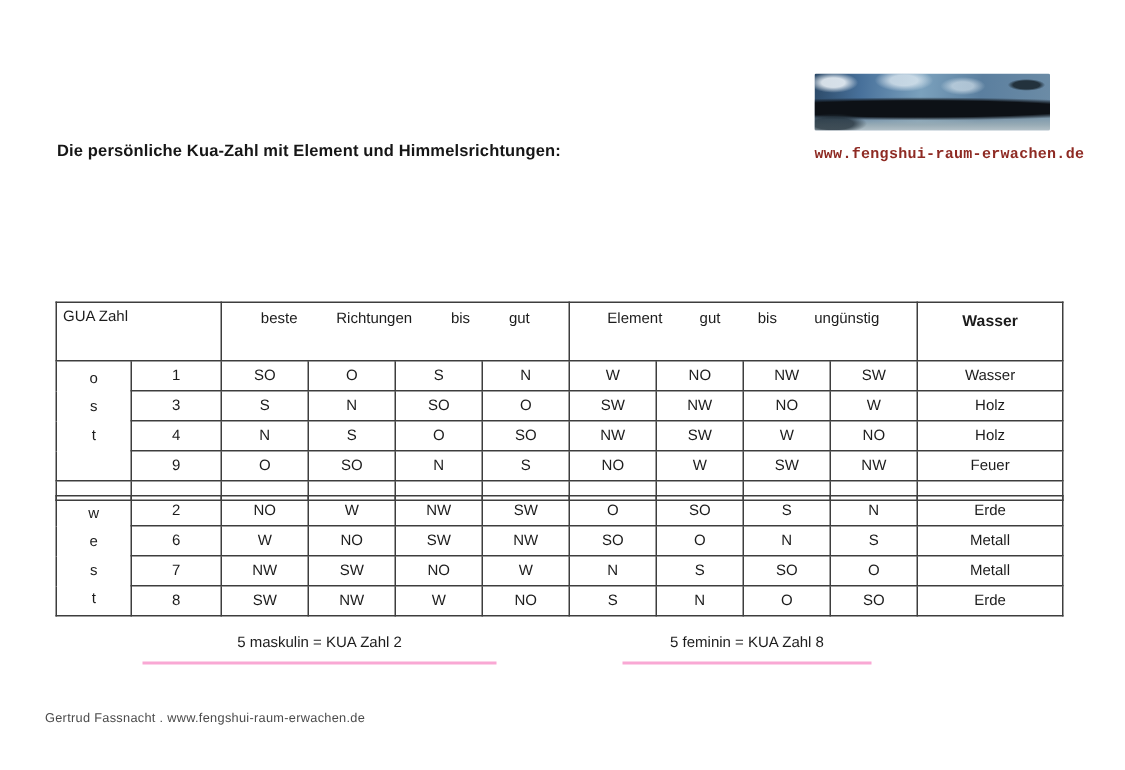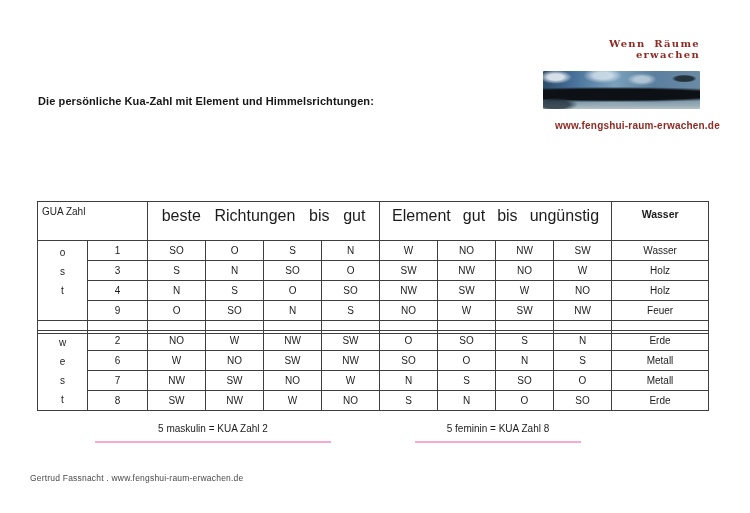--- a/index.html
+++ b/index.html
@@ -28,37 +28,37 @@
       radial-gradient(ellipse 16px 5px at 90% 20%, #23323d 55%, rgba(35,50,61,0) 78%),
       radial-gradient(ellipse 22px 9px at 8% 16%, rgba(242,247,251,0.85) 35%, rgba(242,247,251,0) 75%),
       radial-gradient(ellipse 26px 10px at 38% 12%, rgba(235,243,248,0.7) 35%, rgba(235,243,248,0) 75%),
       radial-gradient(ellipse 20px 8px at 63% 22%, rgba(225,236,243,0.6) 35%, rgba(225,236,243,0) 75%),
       radial-gradient(ellipse 30px 9px at 8% 88%, rgba(36,50,60,0.8) 45%, rgba(36,50,60,0) 75%),
       radial-gradient(ellipse 120% 26% at 45% 62%, #0d1116 55%, rgba(13,17,22,0) 78%),
       linear-gradient(0deg, #b3c0c7 0%, #97abb5 10%, rgba(151,171,181,0) 32%),
       linear-gradient(95deg, #2c4a68 0%, #48719b 20%, #7ba1bd 45%, #5b7f9f 70%, #6c8ca6 100%);
   }
   .logo .url{
-    font-family:Liberation Sans, sans-serif;font-size:10px;font-weight:700;
-    margin-top:11px;letter-spacing:0.2px;white-space:nowrap;margin-left:12px;
+    font-family:Liberation Mono, monospace;font-size:10px;font-weight:700;
+    margin-top:11px;letter-spacing:0.2px;white-space:nowrap;
   }
   
   .kua-table{
     position:absolute;left:37px;border-collapse:collapse;table-layout:fixed;
     font-size:10px;color:#1c1c1c;width:600px;
   }
   .kua-table td{
     border:1px solid #3e3e3e;text-align:center;vertical-align:middle;
     padding:0;height:19px;overflow:hidden;
   }
   #tableA{top:201px;}
   #tableB{top:330px;}
   .hdr td{height:32px;vertical-align:top;}
   .hdr-gua{text-align:left !important;padding:4px 0 0 4px !important;}
-  .spread{display:flex;justify-content:space-evenly;margin-top:5px;font-size:16px;}
+  .spread{display:flex;justify-content:space-evenly;margin-top:5px;font-size:10px;}
   .hdr-element{font-weight:bold;padding-top:6px !important;font-size:10.5px;}
   .side div{height:19px;line-height:19px;}
   .spacer td{height:12px;}
   
   .note{
     position:absolute;top:423px;font-size:10px;color:#1c1c1c;text-align:center;
     border-bottom:2px solid #f9a8d4;padding-bottom:7px;
   }
   #note-maskulin{left:95px;width:236px;}
   #note-feminin{left:415px;width:166px;}
@@ -66,21 +66,20 @@
     position:absolute;left:30px;top:473px;font-size:8.5px;color:#4a4a4a;
     letter-spacing:0.2px;
   }
 </style>
 </head>
 <body>
 
 <div class="title">Die persönliche Kua-Zahl mit Element und Himmelsrichtungen:</div>
 
 <div class="logo">
-  <div class="tagline">Wenn Räume erwachen</div>
   <div class="photo"></div>
   <div class="url">www.fengshui-raum-erwachen.de</div>
 </div>
 
 <table class="kua-table" id="tableA">
   <colgroup>
     <col style="width:50px">
       <col style="width:60px">
     <col style="width:58px">
       <col style="width:58px">

